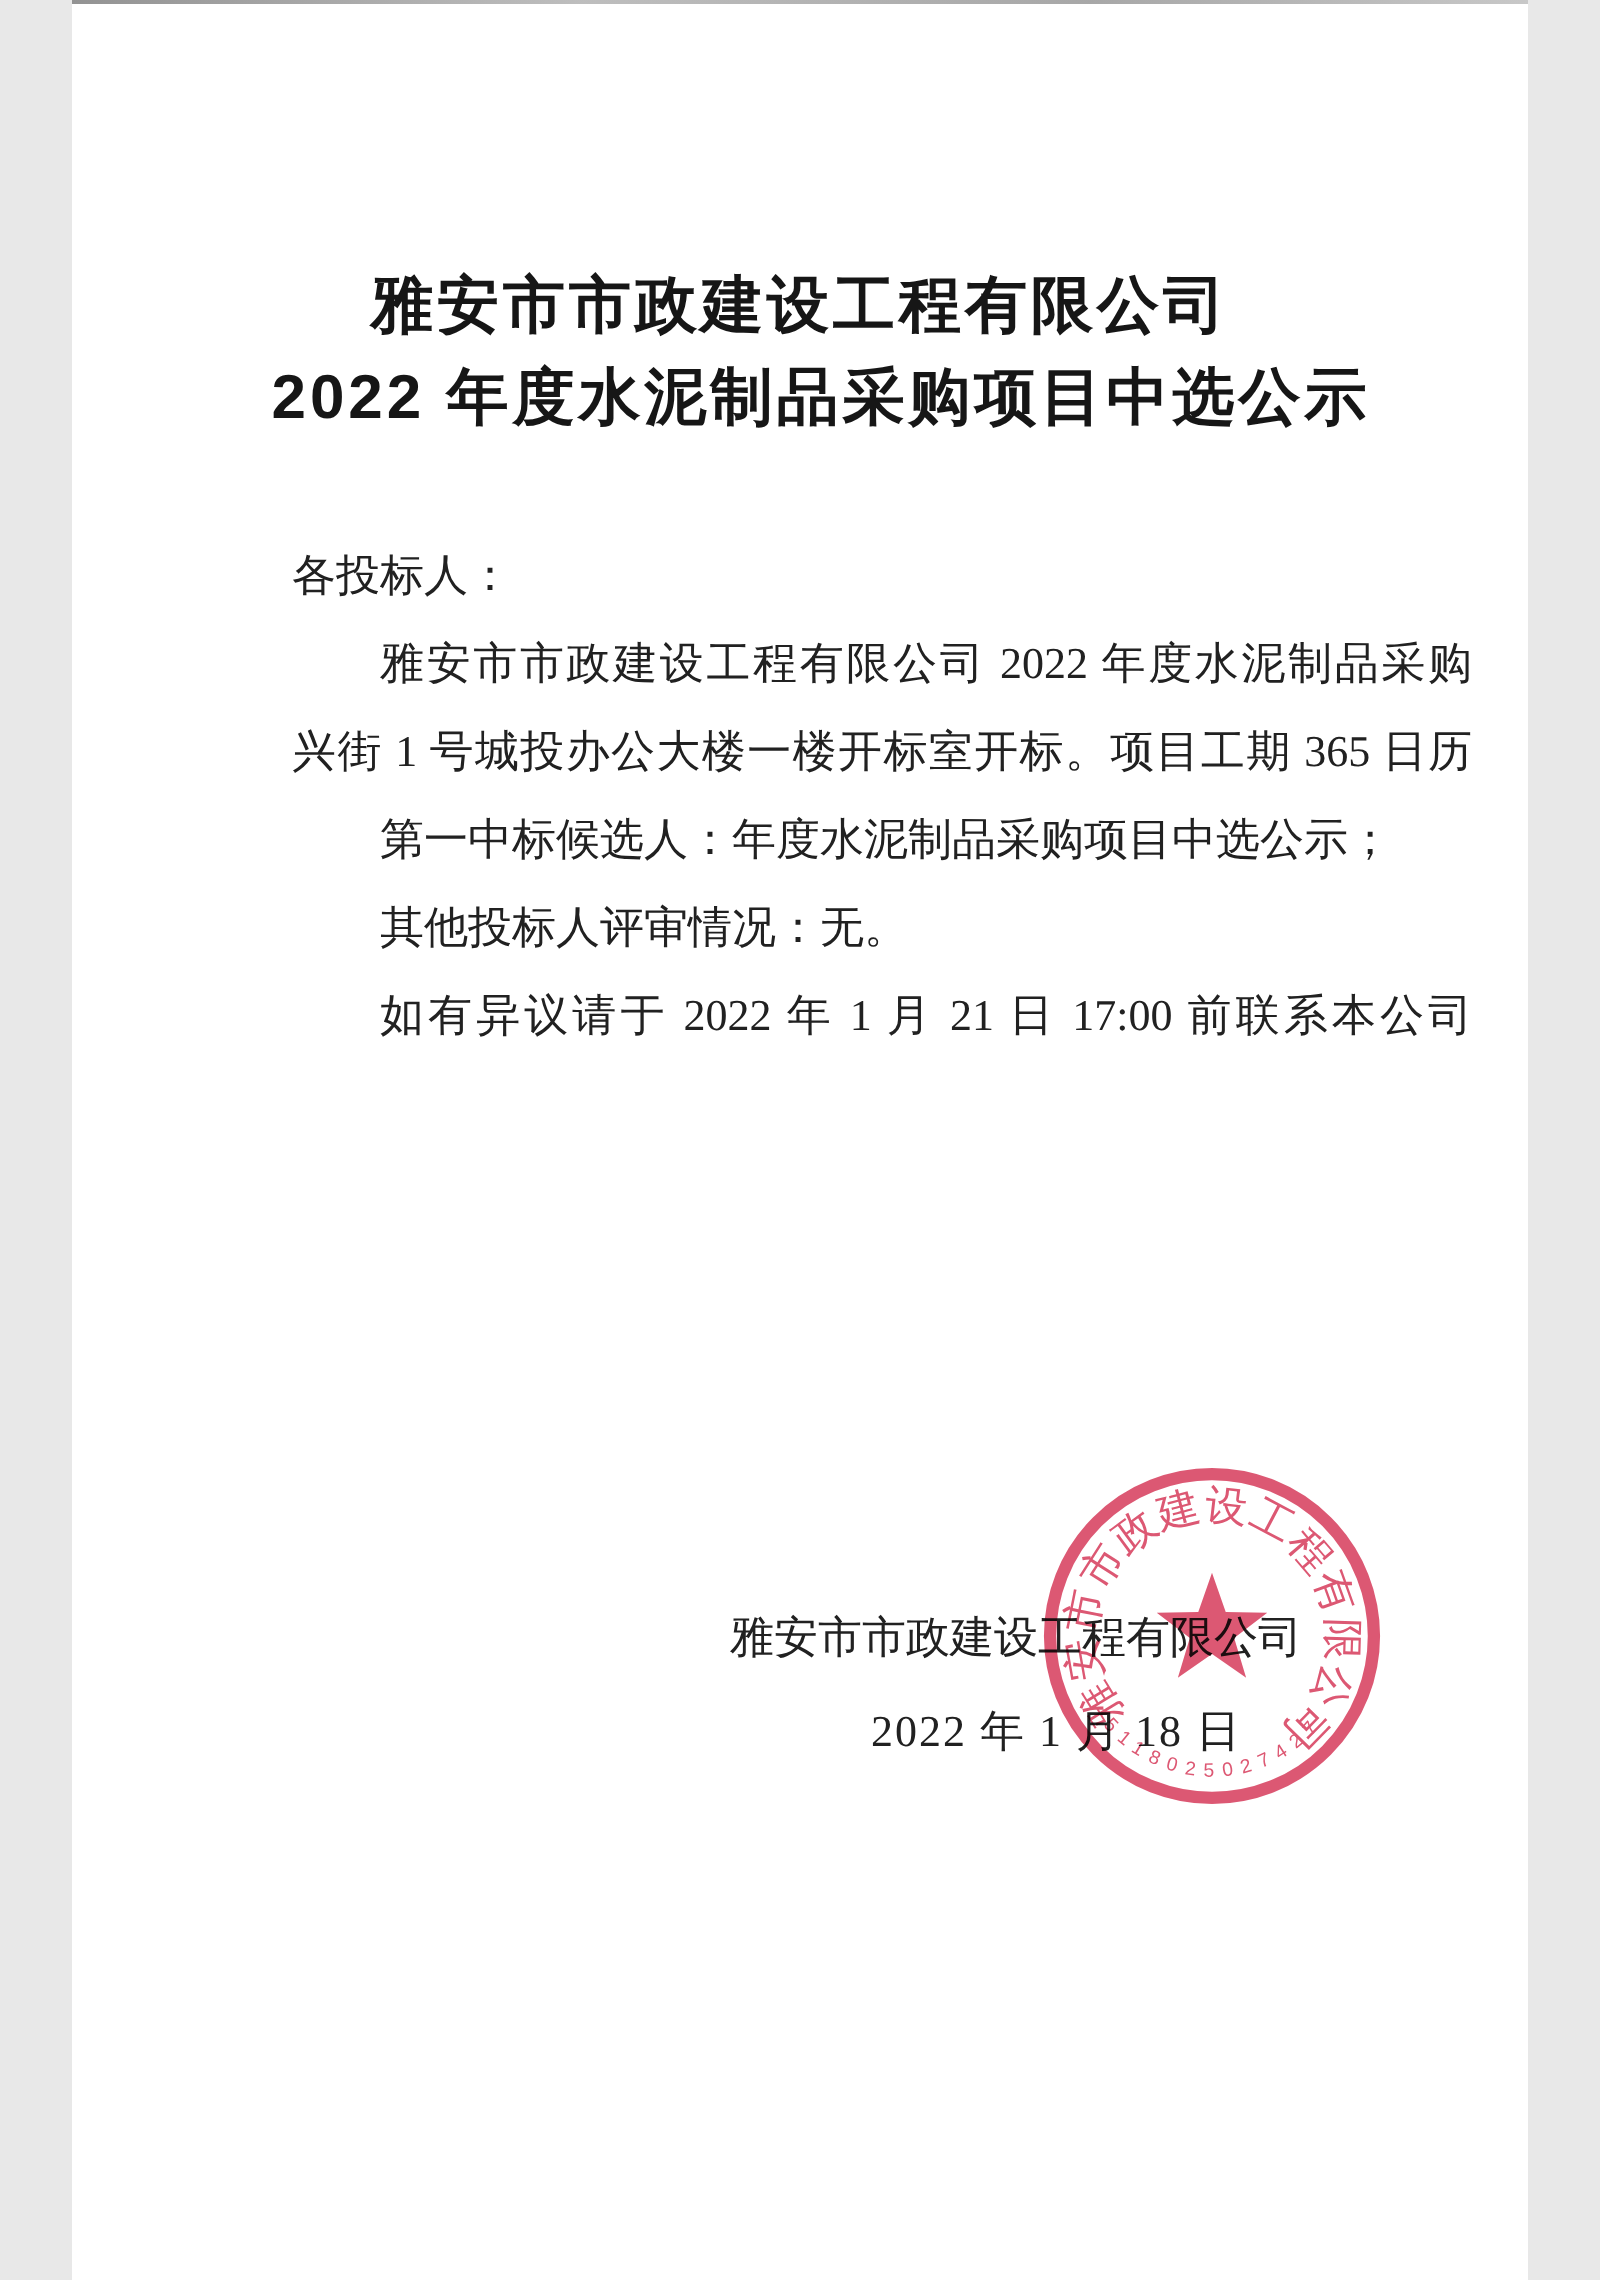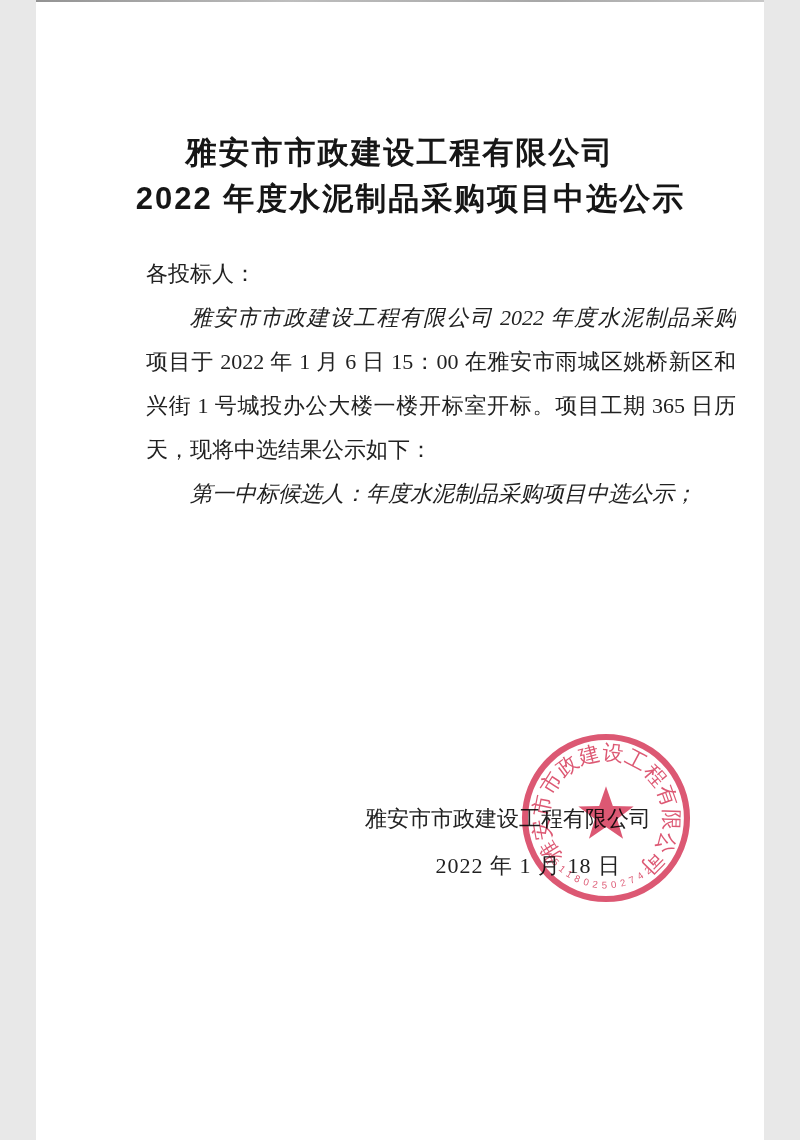--- a/index.html
+++ b/index.html
@@ -14,25 +14,25 @@
     opacity:.75;
   }
   .titles{
     position:absolute;top:134px;left:0;width:100%;text-align:center;
     font-family:"Liberation Sans","DejaVu Sans",sans-serif;font-weight:700;
     color:#161616;
   }
   .title{font-size:31px;line-height:37px;letter-spacing:2px;}
   .title + .title{margin-top:9px;margin-left:21px;}
   .doc-body{
-    position:absolute;top:252px;left:110px;width:590px;
+    position:absolute;top:266px;left:110px;width:590px;
     font-size:22px;color:#212121;
   }
   .line{height:44px;line-height:44px;overflow:hidden;}
-  .line.indent{text-indent:44px;font-style:italic;}
+  .line.indent{text-indent:44px;}
   .line.justify{text-align:justify;text-align-last:justify;}
   .sig-company{
     position:absolute;top:802px;right:113px;font-size:22px;line-height:34px;
     color:#212121;white-space:nowrap;
   }
   .sig-date{
     position:absolute;top:849px;right:143px;font-size:22px;line-height:34px;
     color:#212121;white-space:nowrap;letter-spacing:1px;
   }
   .seal{
@@ -49,24 +49,24 @@
 
   <div class="titles">
     <div class="title">雅安市市政建设工程有限公司</div>
     <div class="title">2022 年度水泥制品采购项目中选公示</div>
   </div>
 
   <div class="doc-body">
 
   <div class="line">各投标人：</div>
       <div class="line indent justify">雅安市市政建设工程有限公司 2022 年度水泥制品采购</div>
-      <div class="line justify">项目于 2022 年 1 月 6 日 15：00 在雅安市雨城区姚桥新区和</div>
       <div class="line justify">兴街 1 号城投办公大楼一楼开标室开标。项目工期 365 日历</div>
-      <div class="line">天，现将中选结果公示如下：</div>
       <div class="line indent">第一中标候选人：年度水泥制品采购项目中选公示；</div>
+      <div class="line indent">其他投标人评审情况：无。</div>
+      <div class="line indent justify">如有异议请于 2022 年 1 月 21 日 17:00 前联系本公司</div>
     </div>
 
   <div class="sig-company">雅安市市政建设工程有限公司</div>
   <div class="sig-date">2022 年 1 月 18 日</div>
 
   <svg class="seal" viewBox="0 0 200 200" xmlns="http://www.w3.org/2000/svg">
     <defs>
       <path id="sealTopArc" d="M 57.6 150.6 A 66 66 0 1 1 142.4 150.6" fill="none"></path>
       <path id="sealBottomArc" d="M 34.5 145.9 A 80 80 0 0 0 165.5 145.9" fill="none"></path>
     </defs>

